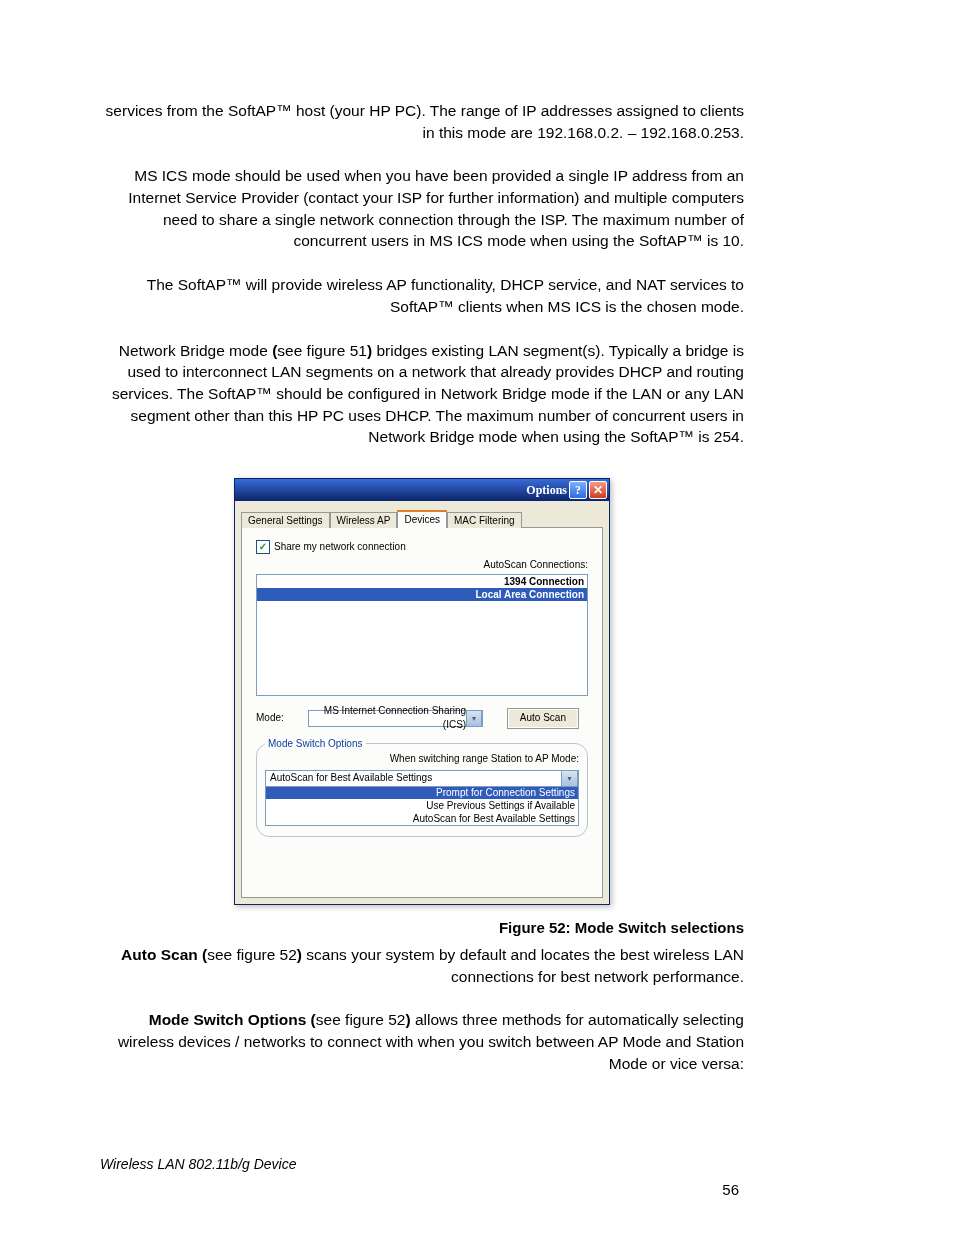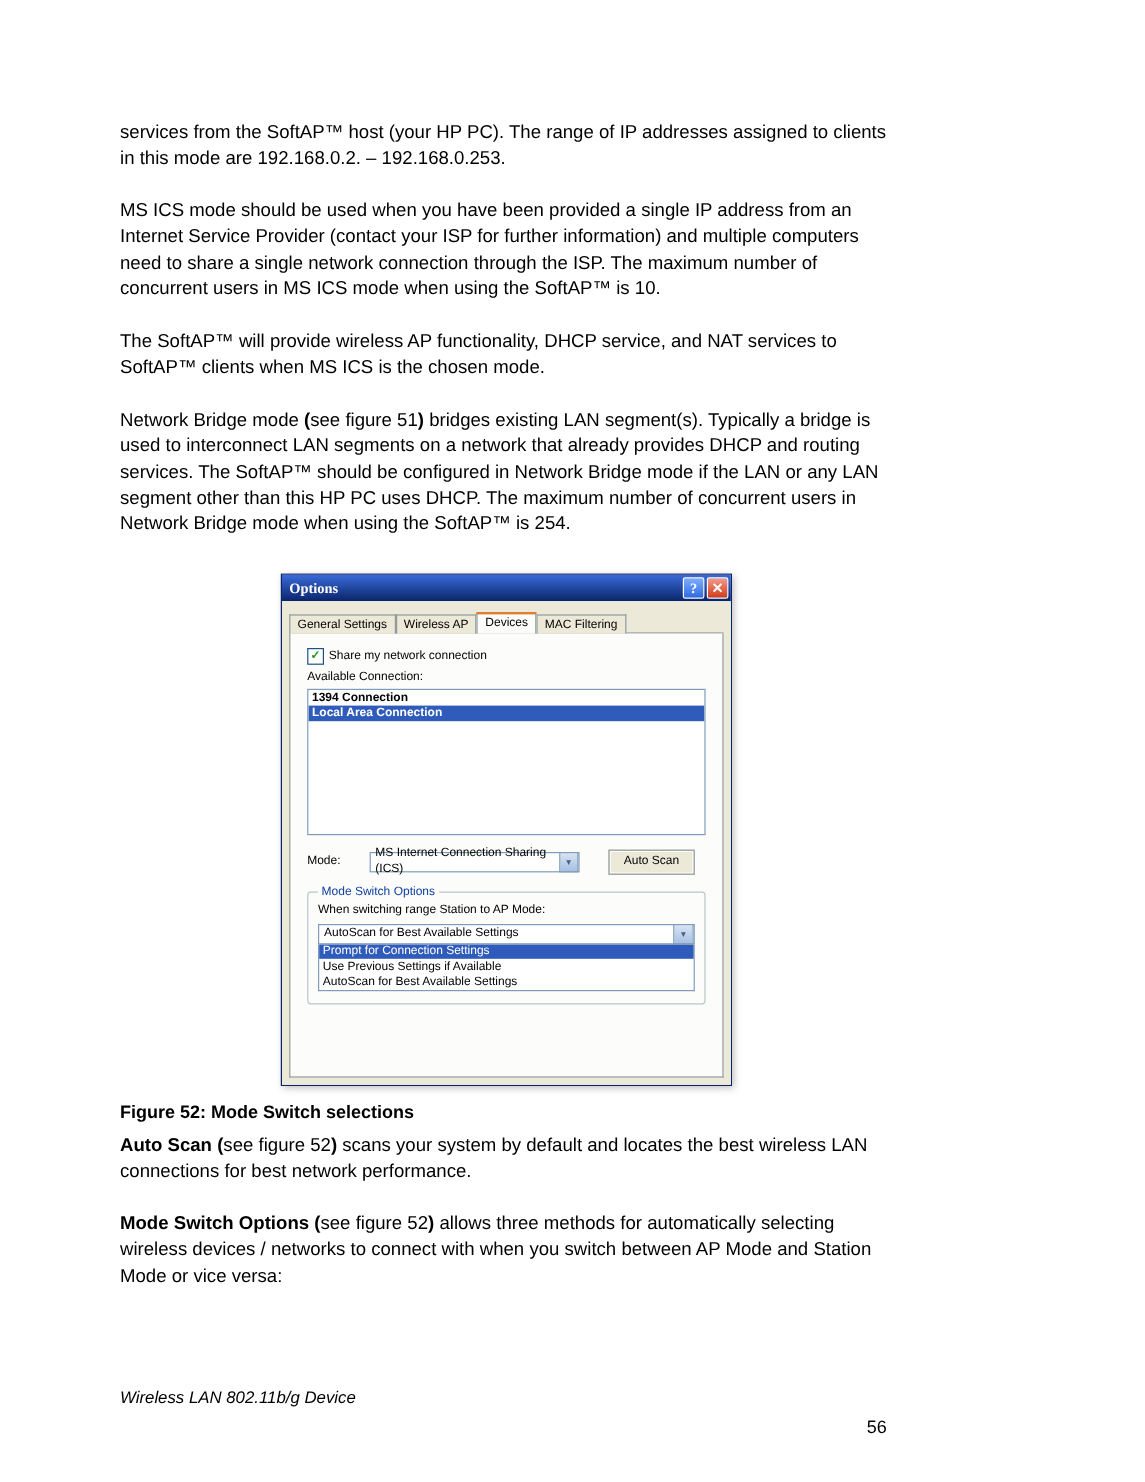--- a/index.html
+++ b/index.html
@@ -11,20 +11,21 @@
     color: #000;
     line-height: 1.4;
     width: 954px;
   }
   .page {
     width: 794px;
     padding: 100px 50px 40px 100px;
     box-sizing: border-box;
     position: relative;
     min-height: 1235px;
+    text-align: right;
   }
   .para { margin: 0 0 22px 0; }
   .fig-caption { font-weight: bold; margin: 12px 0 6px 0; font-size: 15px; }
   .bold-run { font-weight: bold; }
   .footer-left {
     position: absolute;
     left: 100px;
     bottom: 60px;
     font-style: italic;
     font-size: 14px;
@@ -152,21 +153,21 @@
     border:1px solid #919b9c;
     background: #ece9d8;
     height:19px;
     font-size:10px;
     padding: 0 12px;
     display:inline-flex; align-items:center; justify-content:center;
     box-shadow: inset 0 0 0 1px #fff;
   }
   .fieldset {
     border:1px solid #b9c6c9;
-    border-radius:3px;
+    border-radius:13px;
     margin-top:14px;
     padding: 8px 8px 10px 8px;
     position:relative;
   }
   .fieldset .legend {
     position:absolute;
     top:-7px; left:8px;
     background:#fcfcfa;
     padding:0 3px;
     font-size:10px;
@@ -209,21 +210,21 @@
           <div class="tab">General Settings</div>
           <div class="tab">Wireless AP</div>
           <div class="tab active">Devices</div>
           <div class="tab">MAC Filtering</div>
         </div>
         <div class="tab-page">
           <div class="checkbox-row">
             <div class="cb">✓</div>
             <span class="label-sm">Share my network connection</span>
           </div>
-          <div class="label-sm">Available Connection:</div>
+          <div class="label-sm">AutoScan Connections:</div>
           <div class="listbox">
             <div class="list-item">1394 Connection</div>
             <div class="list-item selected">Local Area Connection</div>
           </div>
 
           <div class="row">
             <span class="label-sm">Mode:</span>
             <div class="combo" style="max-width:175px">
               <span>MS Internet Connection Sharing (ICS)</span>
               <div class="arrow-btn">▾</div>

